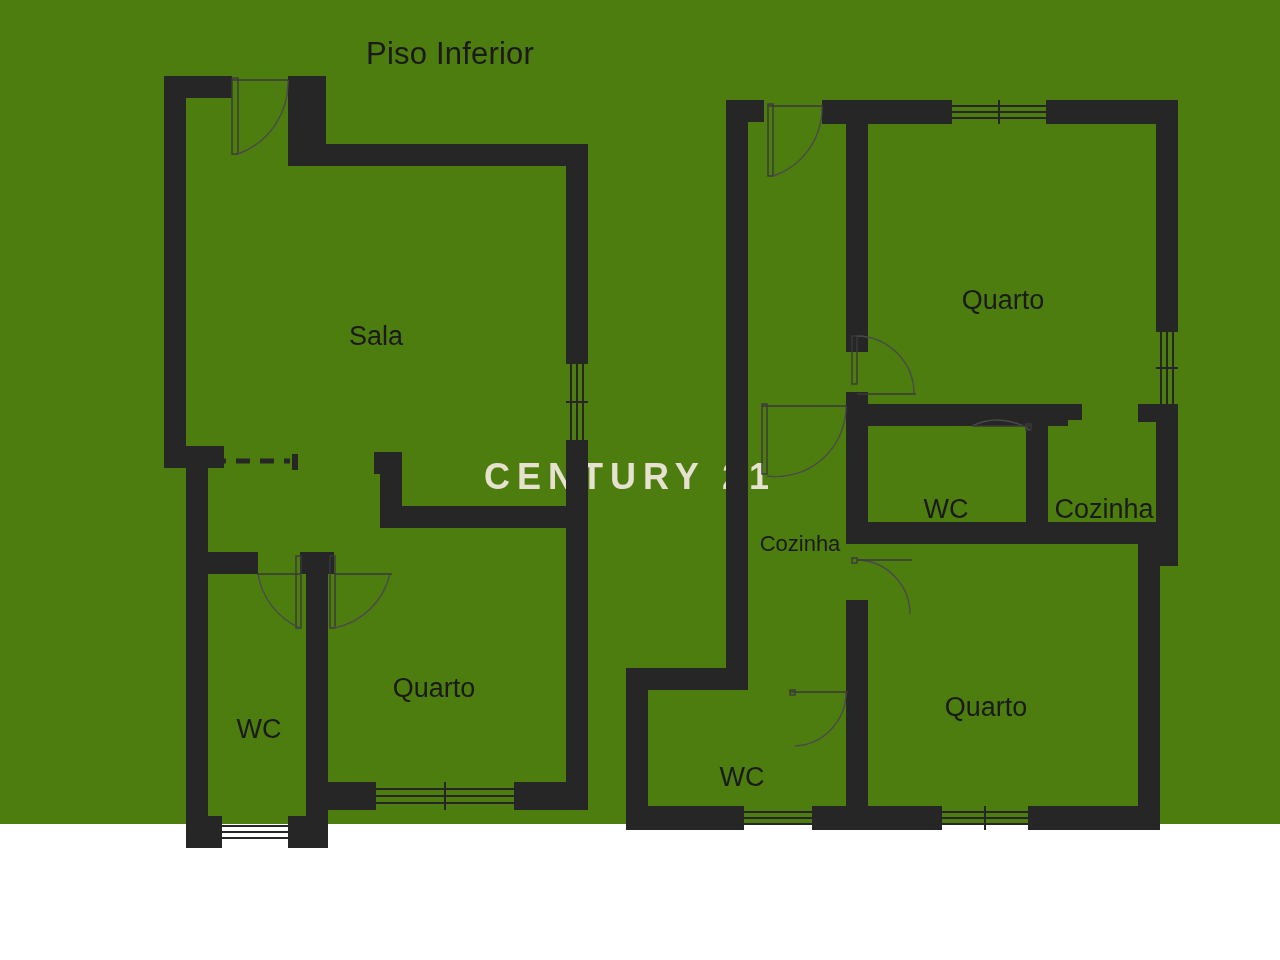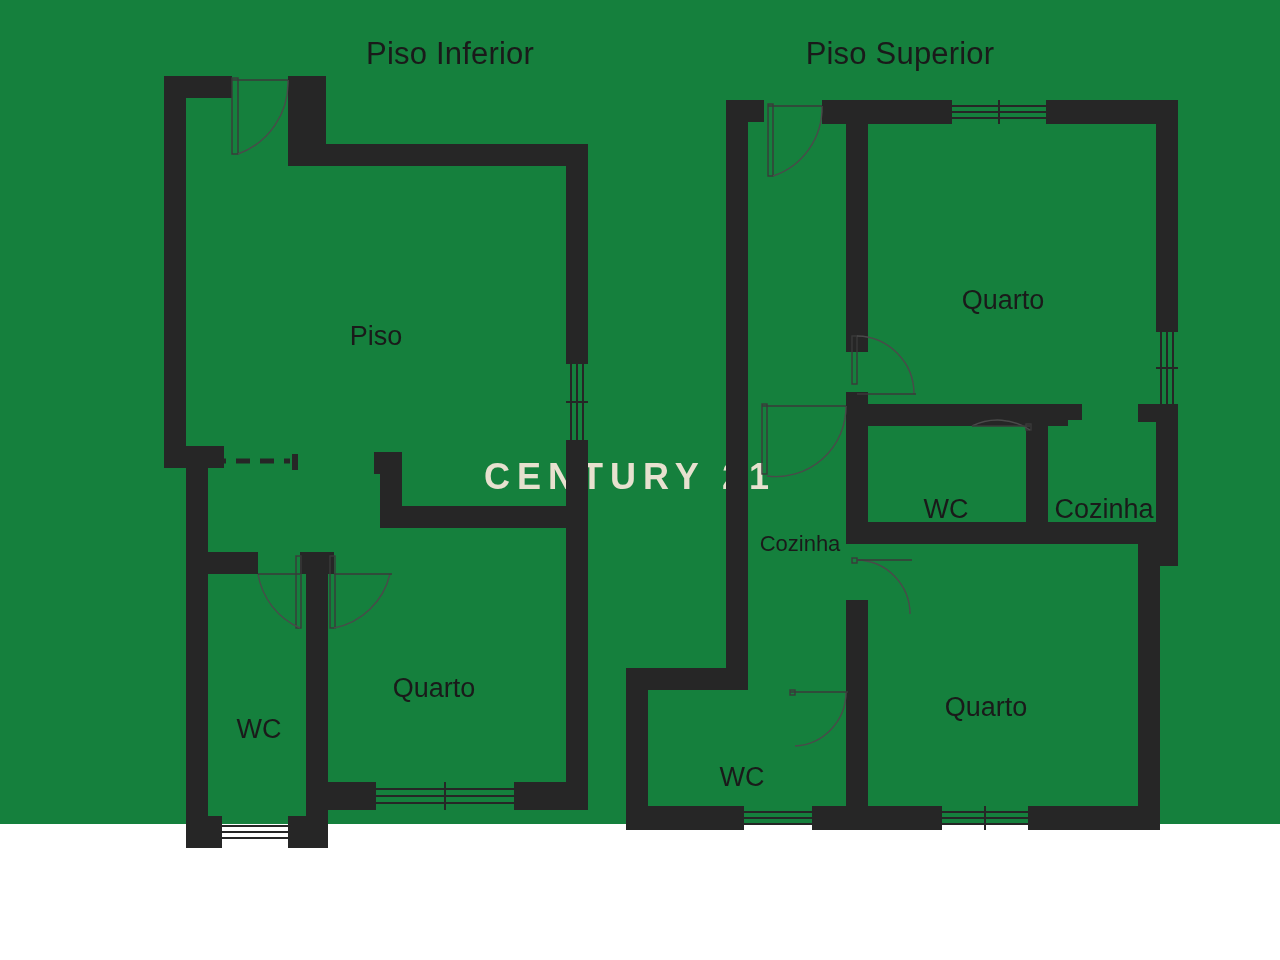--- a/index.html
+++ b/index.html
@@ -11,21 +11,21 @@
     width: 1280px;
     height: 960px;
     font-family: "Liberation Sans", sans-serif;
     overflow: hidden;
     position: relative;
   }
   #stage {
     position: relative;
     width: 1280px;
     height: 824px;
-    background: #15803d;
+    background: #4d7c0f;
   }
   .plan-title {
     position: absolute;
     font-size: 31px;
     color: #1a1a1a;
     font-weight: 400;
     letter-spacing: 0.2px;
     white-space: nowrap;
     text-align: center;
     font-family: "Liberation Sans", sans-serif;
@@ -71,21 +71,20 @@
     pointer-events: none;
   }
 </style>
 </head>
 <body>
 
 <div id="stage">
 
   <div class="plan-title" id="title-lower">Piso Inferior</div>
 
-  <div class="plan-title" id="title-upper">Piso Superior</div>
 
   <div id="watermark">CENTURY 21</div>
 
   <svg class="plan" id="svg-lower" viewBox="0 0 1280 960">
 
     <rect class="wall" x="164" y="76" width="68" height="22"></rect>
 
     <rect class="wall" x="288" y="76" width="38" height="70"></rect>
 
     <rect class="wall" x="288" y="144" width="300" height="22"></rect>
@@ -226,21 +225,21 @@
     <line class="winline" x1="744" y1="818" x2="812" y2="818"></line>
     <line class="winline" x1="744" y1="824" x2="812" y2="824"></line>
 
     <rect class="wall" x="1028" y="806" width="132" height="24"></rect>
     <line class="winline" x1="942" y1="812" x2="1028" y2="812"></line>
     <line class="winline" x1="942" y1="818" x2="1028" y2="818"></line>
     <line class="winline" x1="942" y1="824" x2="1028" y2="824"></line>
     <line class="winline" x1="985" y1="806" x2="985" y2="830"></line>
   </svg>
 
-  <div class="room-label rl-big" style="left:326px; top:288px; width:100px;">Piso</div>
+  <div class="room-label rl-big" style="left:326px; top:288px; width:100px;">Sala</div>
   <div class="room-label rl-big" style="left:209px; top:681px; width:100px;">WC</div>
   <div class="room-label rl-big" style="left:364px; top:640px; width:140px;">Quarto</div>
 
   <div class="room-label rl-big" style="left:933px; top:252px; width:140px;">Quarto</div>
   <div class="room-label rl-big" style="left:896px; top:461px; width:100px;">WC</div>
   <div class="room-label rl-big" style="left:1034px; top:461px; width:140px;">Cozinha</div>
   <div class="room-label rl-small" style="left:745px; top:531px; width:110px;">Cozinha</div>
   <div class="room-label rl-big" style="left:692px; top:729px; width:100px;">WC</div>
   <div class="room-label rl-big" style="left:916px; top:659px; width:140px;">Quarto</div>
 

